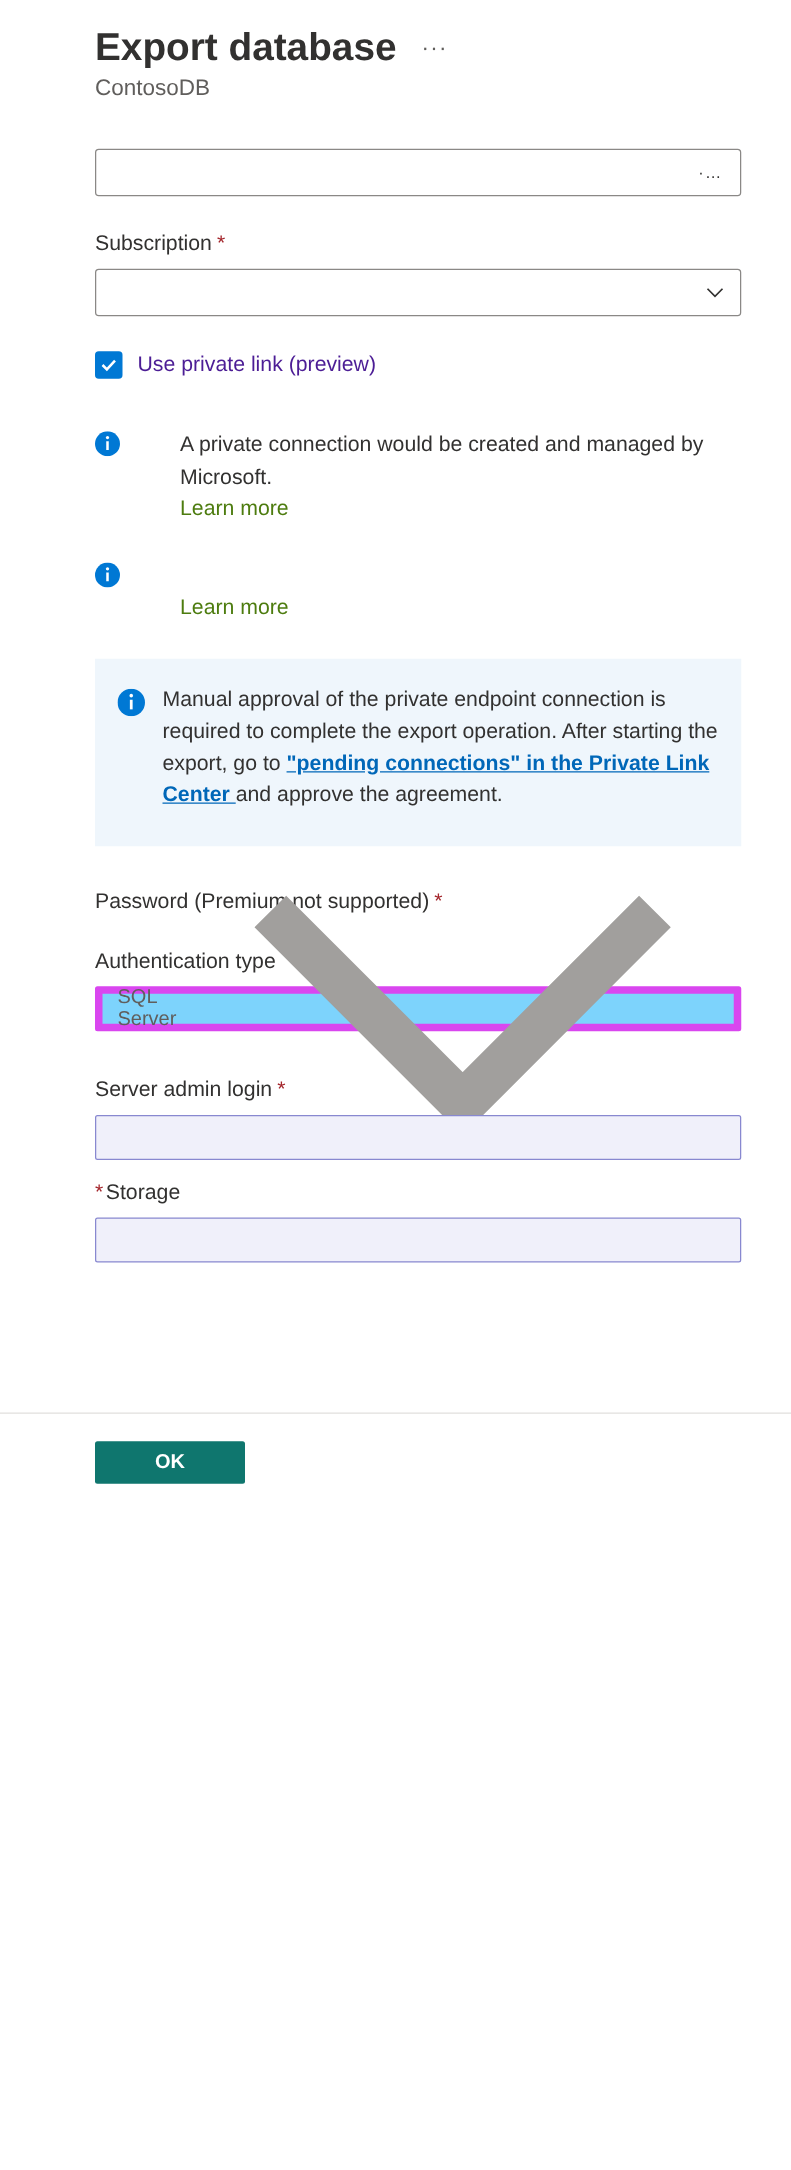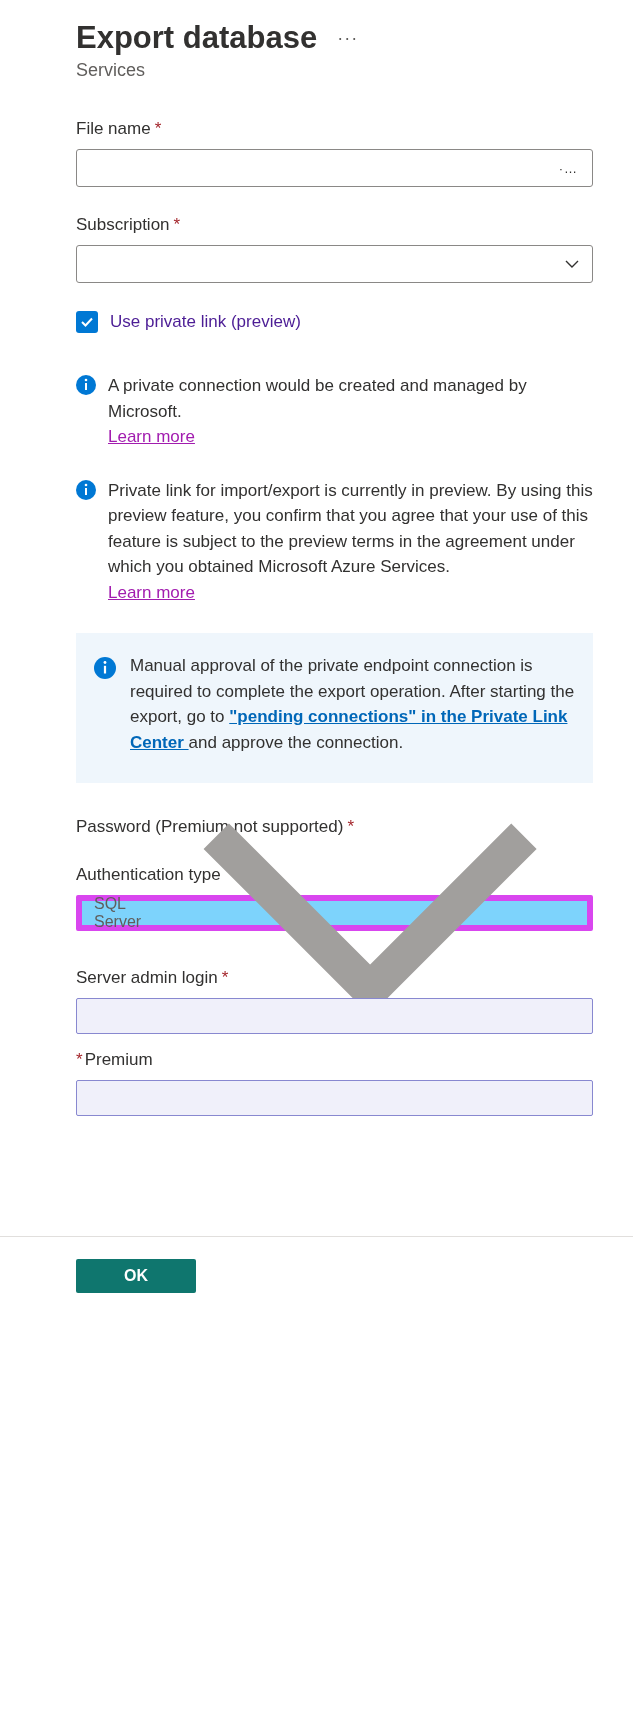--- a/index.html
+++ b/index.html
@@ -24,22 +24,22 @@
     }
     .select { display:flex; align-items:center; justify-content:flex-end; cursor:pointer; }
     .select .chev { width:16px; height:16px; }
     .input .dots { position:absolute; right:14px; top:50%; transform:translateY(-50%); color:#323130; letter-spacing:1px; font-size:13px; }
     .checkbox-row { display:flex; align-items:center; gap:12px; margin-bottom:40px; }
     .checkbox { width:22px; height:22px; background:#0078d4; border-radius:3px; display:flex; align-items:center; justify-content:center; cursor:pointer; }
     .checkbox svg { width:16px; height:16px; }
     .checkbox-label { font-size:17px; color:#4c1d95; }
     .info-row { display:flex; gap:12px; margin-bottom:28px; }
     .info-icon { width:20px; height:20px; flex-shrink:0; margin-top:2px; }
-    .info-text { font-size:17px; color:#323130; line-height:1.5; }
-    .link { color:#a21caf; text-decoration:underline; cursor:pointer; }
+    .info-text { font-size:17px; color:#323130; line-height:1.5;margin-left:36px; }
+    .link { color:#4d7c0f; cursor:pointer; }
     .link-bold { color:#0067b8; text-decoration:underline; font-weight:700; cursor:pointer; }
     .callout {
       background:#eff6fc; padding:20px 18px 28px 18px; margin-bottom:34px;
       display:flex; gap:14px;
     }
     .callout .info-icon { width:22px; height:22px; margin-top:4px; }
     .callout-text { font-size:17px; color:#323130; line-height:1.5; }
     .storage-block { border-left:3px solid #5db300; padding:36px 0 18px 14px; margin-bottom:28px; }
     .select-storage { font-size:17px; color:#0078d4; cursor:pointer; }
     .auth-select { background:#7dd3fc; color:#605e5c; border:6px solid #d946ef; height:36px; display:flex; align-items:center; justify-content:space-between; padding:0 12px; border-radius:2px; }
@@ -56,26 +56,23 @@
     .chev path { stroke:#323130; stroke-width:1.4; fill:none; }
     .chev.dis path { stroke:#a19f9d; }
   </style>
 </head>
 <body>
 
 <div class="header-row">
   <h1>Export database</h1>
   <span class="moredots">···</span>
 </div>
-<div class="subtitle">Services</div>
+<div class="subtitle">ContosoDB</div>
 
 <div class="field">
-  <label class="label">
-    <span>File name</span><span class="required">*</span>
-  </label>
   <div class="input">
     <span class="dots">·…</span>
   </div>
 </div>
 
 <div class="field">
   <label class="label">
     <span>Subscription</span><span class="required">*</span>
   </label>
   <div class="select">
@@ -106,33 +103,33 @@
   </div>
 </div>
 
 <div class="info-row">
   <svg class="info-icon" viewBox="0 0 20 20">
     <circle cx="10" cy="10" r="10" fill="#0078d4"></circle>
     <rect x="9" y="8" width="2" height="7" fill="#fff"></rect>
     <circle cx="10" cy="5" r="1.3" fill="#fff"></circle>
   </svg>
   <div class="info-text">
-    <span>Private link for import/export is currently in preview. By using this preview feature, you confirm that you agree that your use of this feature is subject to the preview terms in the agreement under which you obtained Microsoft Azure Services.</span><br>
+    <br>
     <span class="link">Learn more</span>
   </div>
 </div>
 
 <div class="callout">
   <svg class="info-icon" viewBox="0 0 20 20">
     <circle cx="10" cy="10" r="10" fill="#0078d4"></circle>
     <rect x="9" y="8" width="2" height="7" fill="#fff"></rect>
     <circle cx="10" cy="5" r="1.3" fill="#fff"></circle>
   </svg>
   <div class="callout-text">
-    <span>Manual approval of the private endpoint connection is required to complete the export operation. After starting the export, go to </span><span class="link-bold">"pending connections" in the Private Link Center </span><span>and approve the connection.</span>
+    <span>Manual approval of the private endpoint connection is required to complete the export operation. After starting the export, go to </span><span class="link-bold">"pending connections" in the Private Link Center </span><span>and approve the agreement.</span>
   </div>
 </div>
 
 <div class="field">
   <label class="label">
     <span>Password (Premium not supported)</span><span class="required">*</span>
   </label>
 </div>
 
 <div class="field" style="margin-bottom:37px;">
@@ -147,21 +144,21 @@
 
 <div class="field" style="margin-bottom:16px;">
   <label class="label">
     <span>Server admin login</span><span class="required">*</span>
   </label>
   <input class="text-input" type="text" value="" style="">
 </div>
 
 <div class="field">
   <label class="label">
-    <span class="required" style="margin-left:0;margin-right:2px;">*</span><span>Premium</span>
+    <span class="required" style="margin-left:0;margin-right:2px;">*</span><span>Storage</span>
   </label>
   <input class="text-input" type="password" value="" style="">
 </div>
 
 <hr class="divider">
 <div class="footer">
   <button class="ok-btn">OK</button>
 </div>
 
 </body></html>

